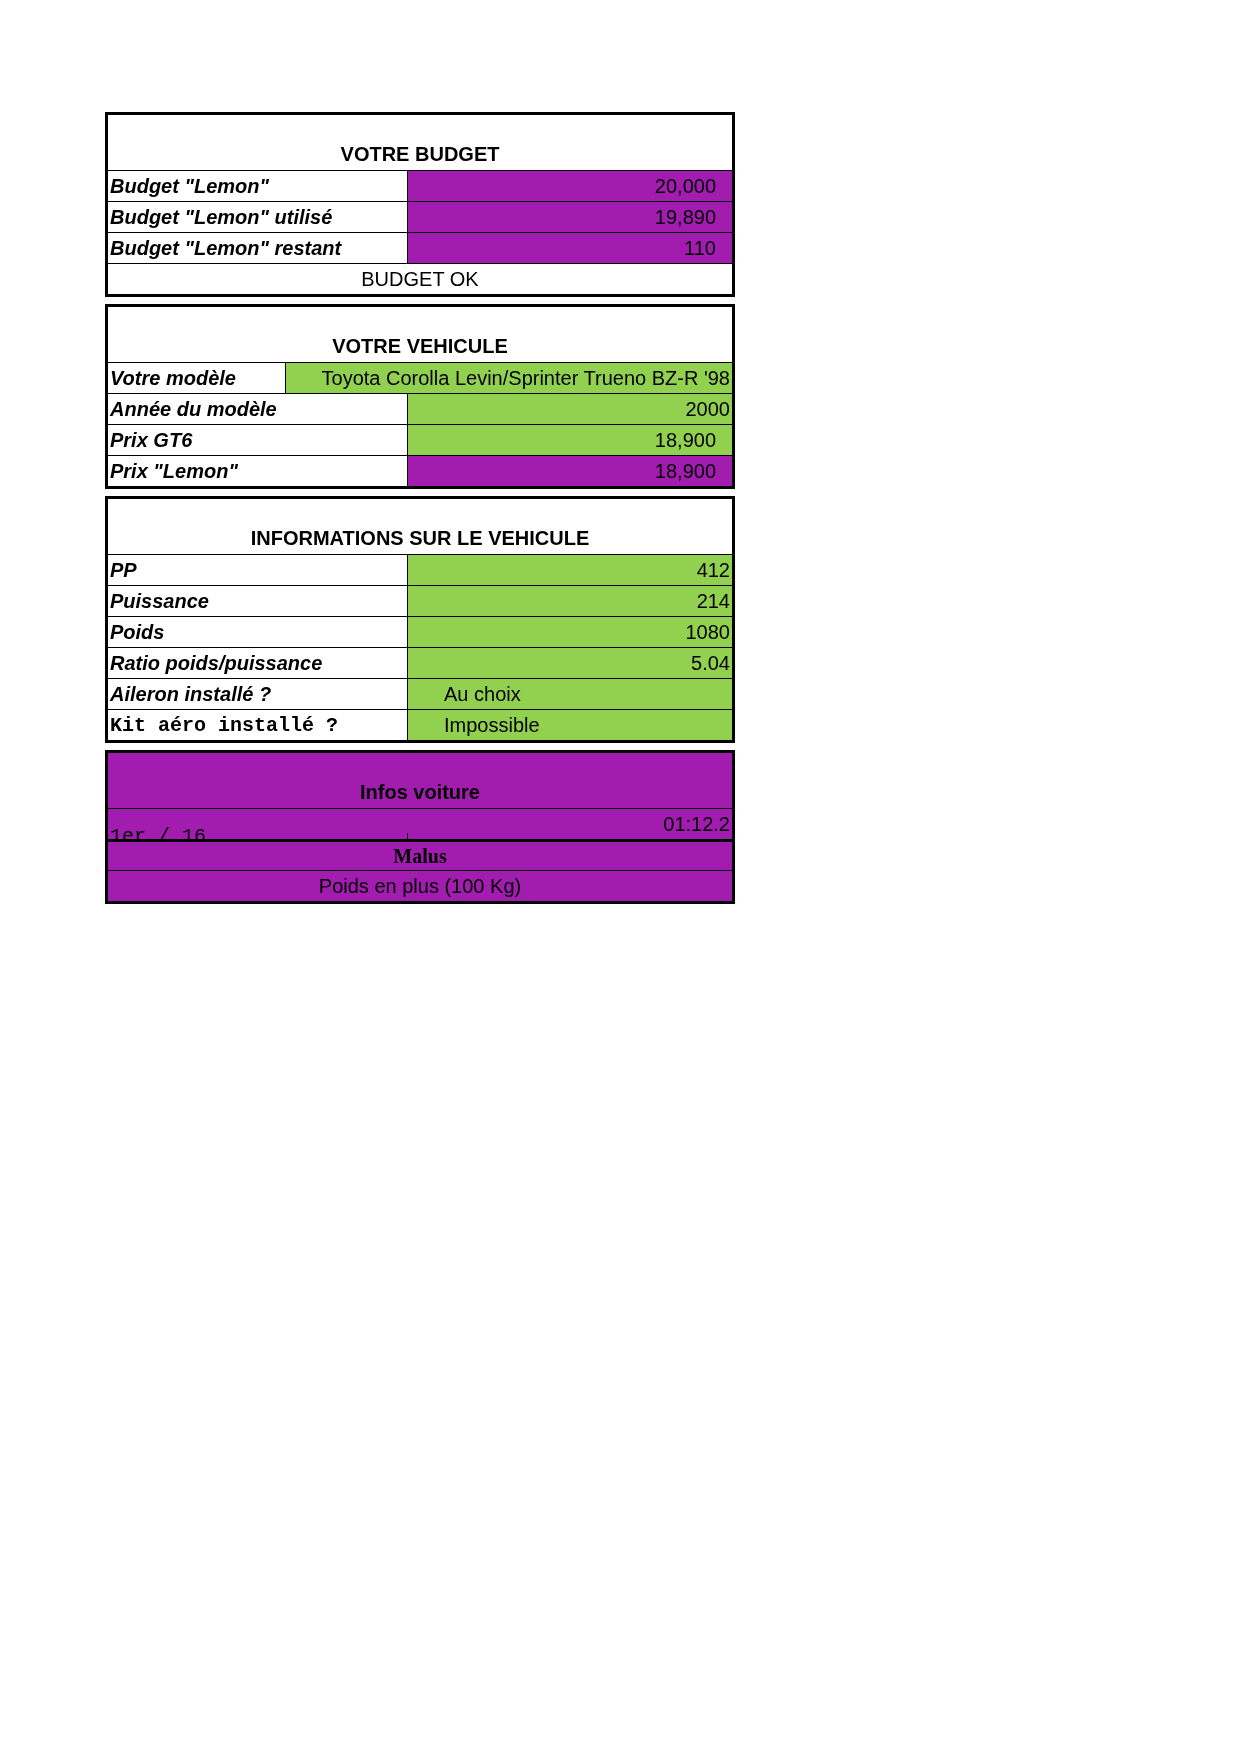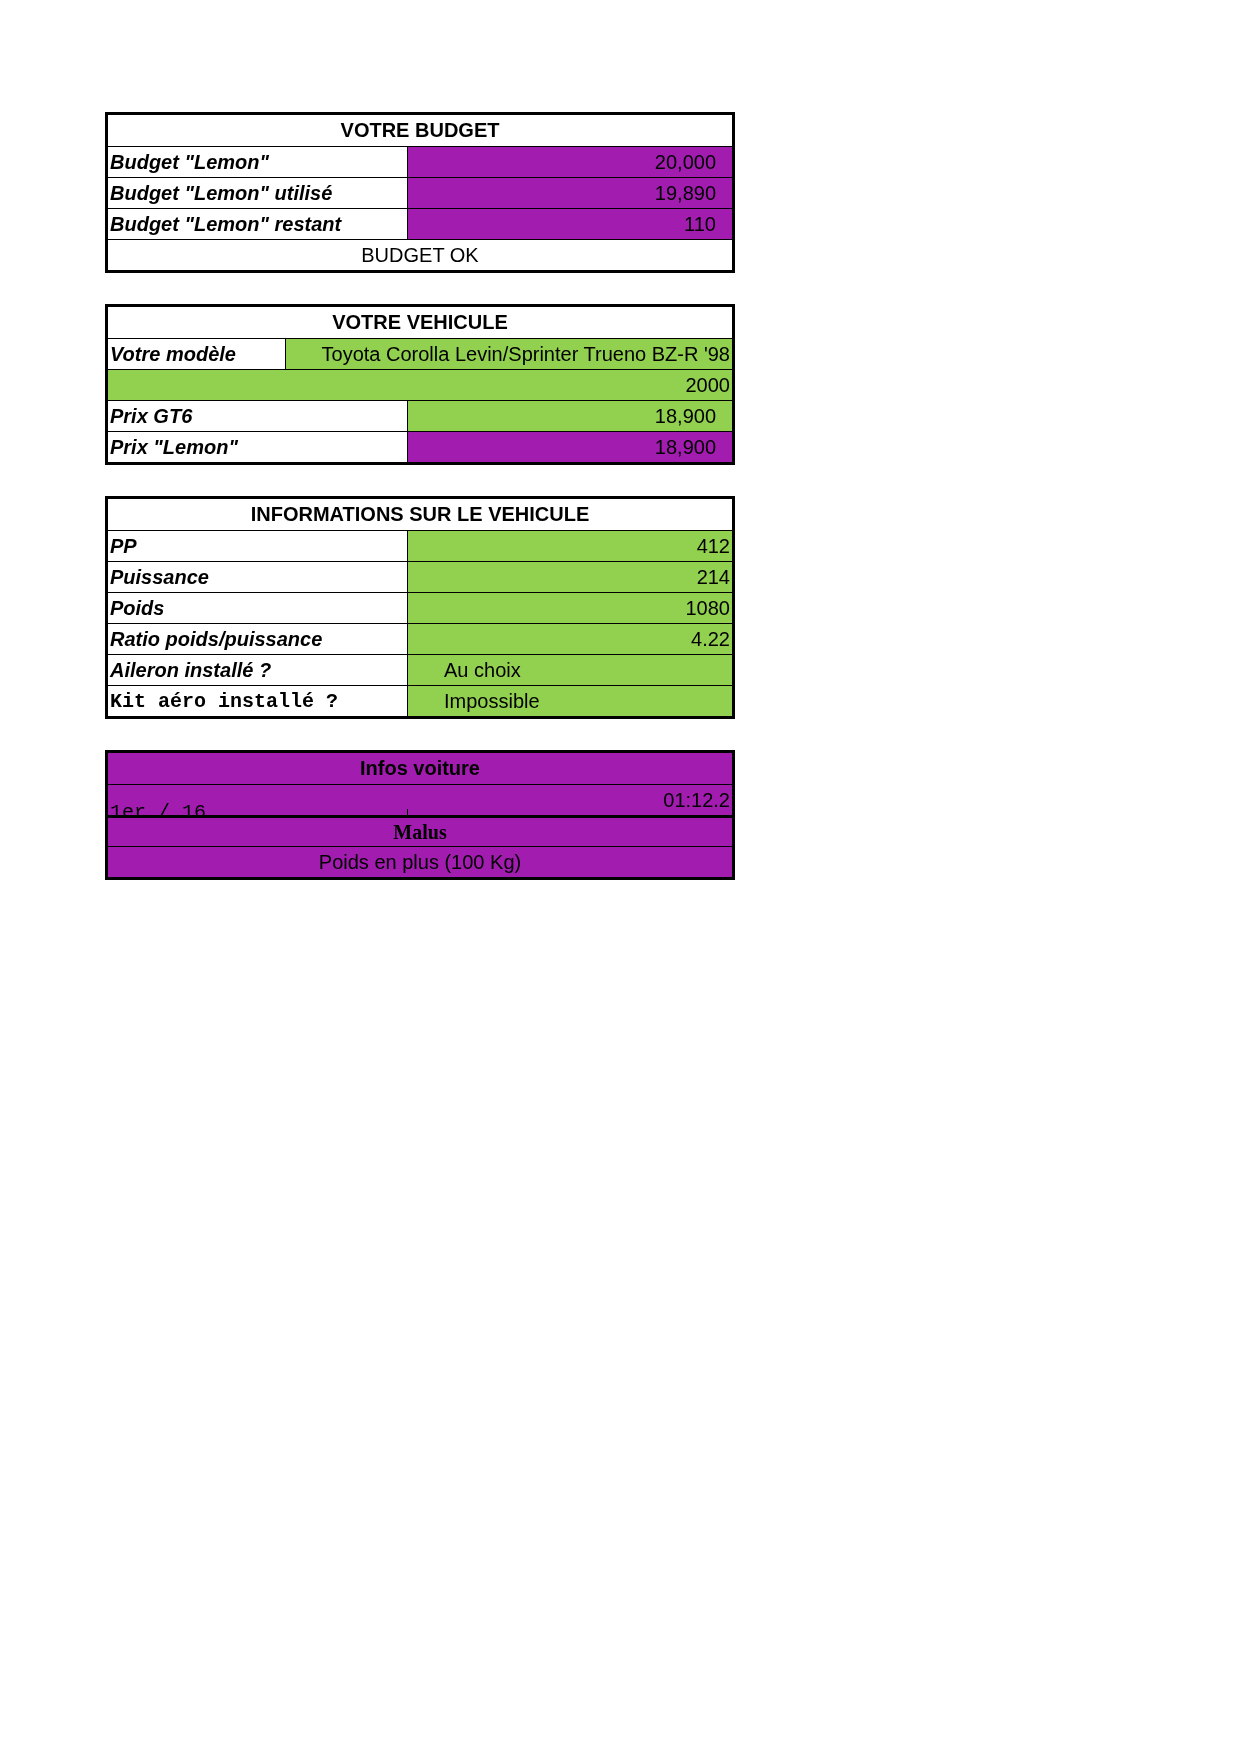--- a/index.html
+++ b/index.html
@@ -1,19 +1,19 @@
 <!DOCTYPE html>
 <html><head>
 <meta charset="utf-8">
 <style>
   html, body { margin:0; padding:0; background:#ffffff; }
   body { width:1241px; height:1754px; position:relative; font-family:"Liberation Sans", sans-serif; color:#000; }
   .tbl { position:absolute; left:105px; width:624px; border:3px solid #000; box-sizing:content-box; }
   .row { display:flex; height:31px; border-top:1px solid #000; box-sizing:border-box; }
-  .row:first-child { border-top:none; }
+  .row:first-child { border-top:none;margin-top:24px; }
   .row.thick-top { border-top:3px solid #000;font-family:Liberation Serif, serif; }
   .cell { display:flex; align-items:center; font-size:20px; white-space:nowrap; box-sizing:border-box; padding:0 2px; }
   .lbl { width:300px; border-right:1px solid #000; font-weight:bold; font-style:italic; }
   .lbl.plain { font-style:normal;font-family:Liberation Mono, monospace; }
   .val { flex:1; justify-content:flex-end; }
   .val.pad { padding-right:16px; }
   .val.left { justify-content:flex-start;padding-left:36px; }
   .full { flex:1; justify-content:center; }
   .hdr { font-weight:bold; }
   .yellow { background:#a21caf; }
@@ -46,20 +46,21 @@
 
 <div class="tbl" style="top:304px; overflow:visible;">
   <div class="row">
     <div class="cell full hdr">VOTRE VEHICULE</div>
   </div>
   <div class="row">
     <div class="cell lbl">Votre modèle</div>
     <div class="cell val left green overflow">Toyota Corolla Levin/Sprinter Trueno BZ-R '98</div>
   </div>
   <div class="row">
+    <div class="cell lbl">Année du modèle</div>
     <div class="cell val green">2000</div>
   </div>
   <div class="row">
     <div class="cell lbl">Prix GT6</div>
     <div class="cell val pad green">18,900</div>
   </div>
   <div class="row">
     <div class="cell lbl">Prix "Lemon"</div>
     <div class="cell val pad yellow">18,900</div>
   </div>
@@ -76,21 +77,21 @@
   <div class="row">
     <div class="cell lbl">Puissance</div>
     <div class="cell val green">214</div>
   </div>
   <div class="row">
     <div class="cell lbl">Poids</div>
     <div class="cell val green">1080</div>
   </div>
   <div class="row">
     <div class="cell lbl">Ratio poids/puissance</div>
-    <div class="cell val green">4.22</div>
+    <div class="cell val green">5.04</div>
   </div>
   <div class="row">
     <div class="cell lbl">Aileron installé ?</div>
     <div class="cell val left green">Au choix</div>
   </div>
   <div class="row">
     <div class="cell lbl plain">Kit aéro installé ?</div>
     <div class="cell val left green">Impossible</div>
   </div>
 </div>

